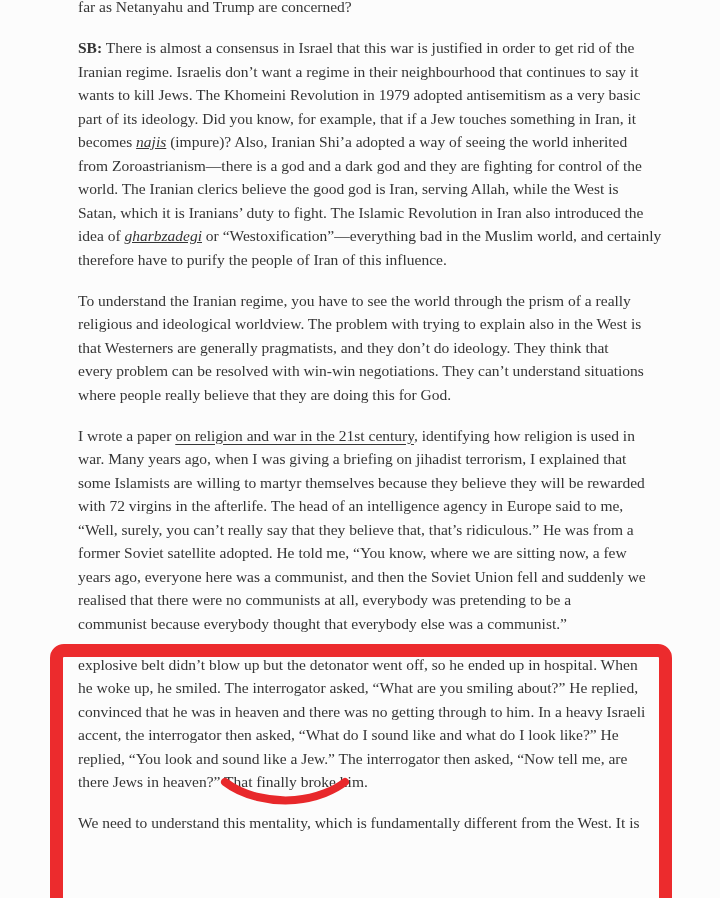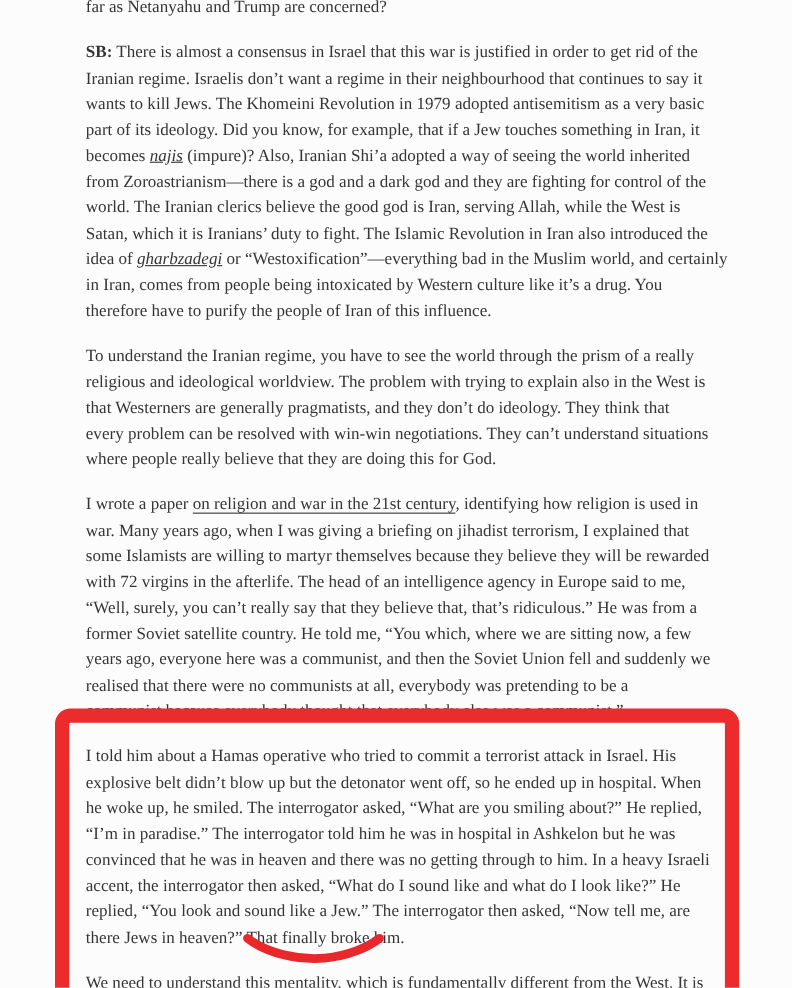--- a/index.html
+++ b/index.html
@@ -65,46 +65,43 @@
       <div class="para">
         <div class="line"><strong>SB:</strong> There is almost a consensus in Israel that this war is justified in order to get rid of the</div>
         <div class="line">Iranian regime. Israelis don’t want a regime in their neighbourhood that continues to say it</div>
         <div class="line">wants to kill Jews. The Khomeini Revolution in 1979 adopted antisemitism as a very basic</div>
         <div class="line">part of its ideology. Did you know, for example, that if a Jew touches something in Iran, it</div>
         <div class="line">becomes <em>najis</em> (impure)? Also, Iranian Shi’a adopted a way of seeing the world inherited</div>
         <div class="line">from Zoroastrianism—there is a god and a dark god and they are fighting for control of the</div>
         <div class="line">world. The Iranian clerics believe the good god is Iran, serving Allah, while the West is</div>
         <div class="line">Satan, which it is Iranians’ duty to fight. The Islamic Revolution in Iran also introduced the</div>
         <div class="line">idea of <em>gharbzadegi</em> or “Westoxification”—everything bad in the Muslim world, and certainly</div>
-        <div class="line">in Iran, comes from people being intoxicated by Western culture like it’s a drug. You</div>
         <div class="line">therefore have to purify the people of Iran of this influence.</div>
       </div>
       <div class="para">
         <div class="line">To understand the Iranian regime, you have to see the world through the prism of a really</div>
         <div class="line">religious and ideological worldview. The problem with trying to explain also in the West is</div>
         <div class="line">that Westerners are generally pragmatists, and they don’t do ideology. They think that</div>
         <div class="line">every problem can be resolved with win-win negotiations. They can’t understand situations</div>
         <div class="line">where people really believe that they are doing this for God.</div>
       </div>
       <div class="para">
         <div class="line">I wrote a paper <span class="link">on religion and war in the 21st century</span>, identifying how religion is used in</div>
         <div class="line">war. Many years ago, when I was giving a briefing on jihadist terrorism, I explained that</div>
         <div class="line">some Islamists are willing to martyr themselves because they believe they will be rewarded</div>
         <div class="line">with 72 virgins in the afterlife. The head of an intelligence agency in Europe said to me,</div>
         <div class="line">“Well, surely, you can’t really say that they believe that, that’s ridiculous.” He was from a</div>
-        <div class="line">former Soviet satellite country. He told me, “You which, where we are sitting now, a few</div>
+        <div class="line">former Soviet satellite adopted. He told me, “You know, where we are sitting now, a few</div>
         <div class="line">years ago, everyone here was a communist, and then the Soviet Union fell and suddenly we</div>
         <div class="line">realised that there were no communists at all, everybody was pretending to be a</div>
         <div class="line">communist because everybody thought that everybody else was a communist.”</div>
       </div>
       <div class="para">
-        <div class="line">I told him about a Hamas operative who tried to commit a terrorist attack in Israel. His</div>
         <div class="line">explosive belt didn’t blow up but the detonator went off, so he ended up in hospital. When</div>
         <div class="line">he woke up, he smiled. The interrogator asked, “What are you smiling about?” He replied,</div>
-        <div class="line">“I’m in paradise.” The interrogator told him he was in hospital in Ashkelon but he was</div>
         <div class="line">convinced that he was in heaven and there was no getting through to him. In a heavy Israeli</div>
         <div class="line">accent, the interrogator then asked, “What do I sound like and what do I look like?” He</div>
         <div class="line">replied, “You look and sound like a Jew.” The interrogator then asked, “Now tell me, are</div>
         <div class="line">there Jews in heaven?” <span class="squig">That finally broke him.<svg viewBox="0 0 132 26">
               <path d="M6,4 C 24,18 52,24 76,22 C 98,20 116,12 126,4" fill="none" stroke="#e8282b" stroke-width="8" stroke-linecap="round"></path>
             </svg></span></div>
       </div>
       <div class="para">
         <div class="line">We need to understand this mentality, which is fundamentally different from the West. It is</div>
       </div>

